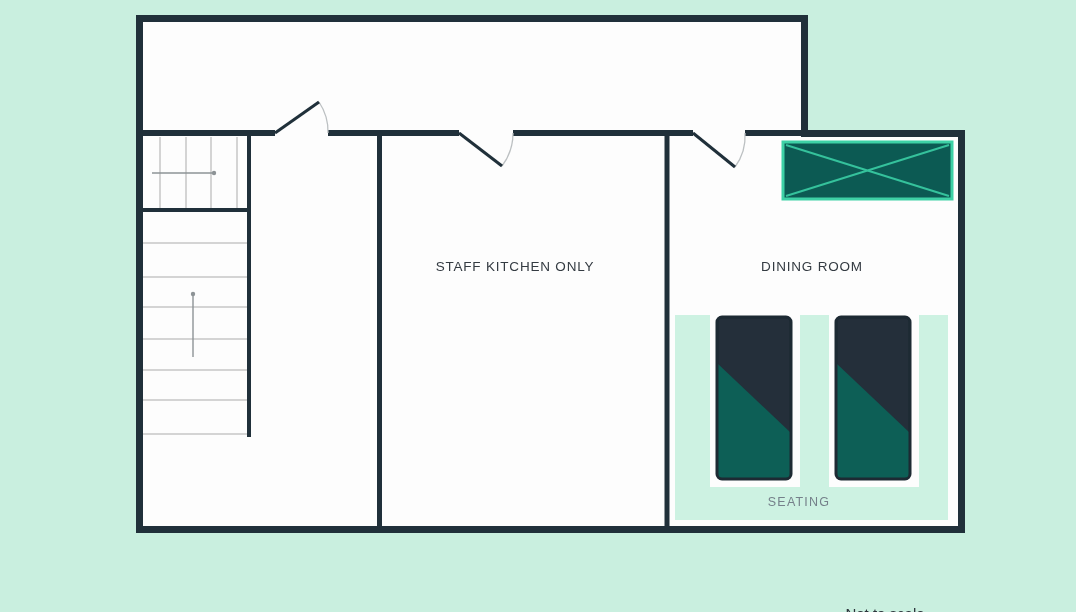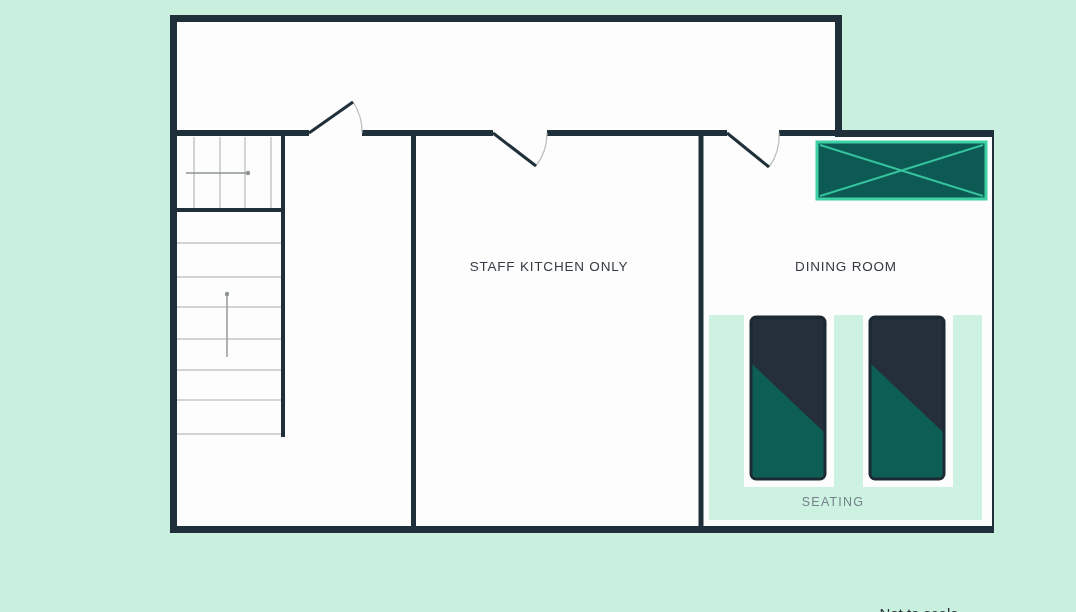--- a/index.html
+++ b/index.html
@@ -2,24 +2,23 @@
 <html style="--bg: #c9efdf; --wall: #20303a; --floor: #fdfdfd; --tread: #c6c6c6; --arrow: #8d9396; --arc: #bcc0c2; --counter-fill: #0c5a53; --counter-border: #3ed1a6; --counter-x: #35c29c; --rug: #cdf2e2; --table-dark: #242f3a; --table-teal: #0d5f56; --table-border: #1d2a33; --label-dark: #343b42; --label-gray: #75808a; --title-teal: #41c7a0; --note-dark: #2c343b;"><head>
 <meta charset="utf-8">
 <style>
   html,body{margin:0;padding:0;}
   body{
     font-family:"Liberation Sans", sans-serif;
     background:var(--bg,#c9efdf);
   }
   .stage{
     position:relative;
-    width:960px;height:612px;
+    width:1076px;height:612px;
     overflow:hidden;
     background:var(--bg,#c9efdf);
-    margin-left:34px;
   }
   .plan-svg{position:absolute;left:0;top:0;}
 
   
   .shell{fill:var(--floor,#fdfdfd);stroke:var(--wall,#20303a);stroke-width:7;}
   .wall{stroke:var(--wall,#20303a);fill:none;}
   .wall.w6{stroke-width:6;}
   .wall.w5{stroke-width:5;}
   .wall.w4{stroke-width:4;}
   .tread{stroke:var(--tread,#c6c6c6);stroke-width:1.5;fill:none;}

